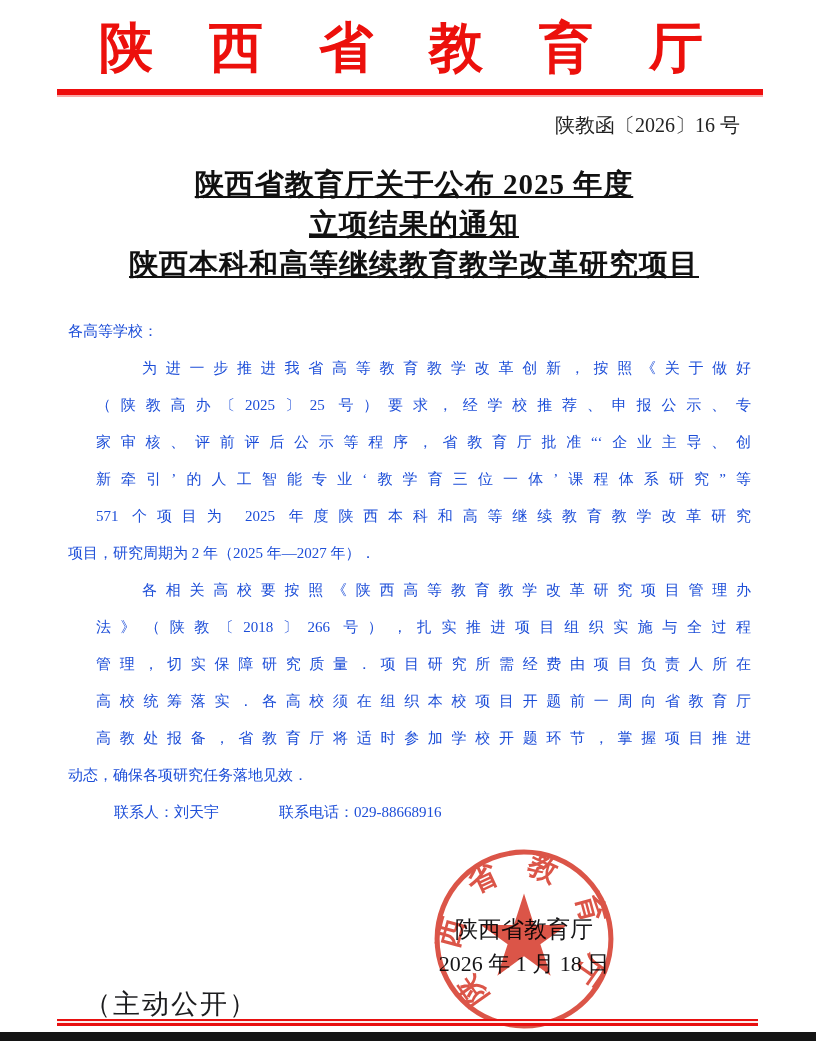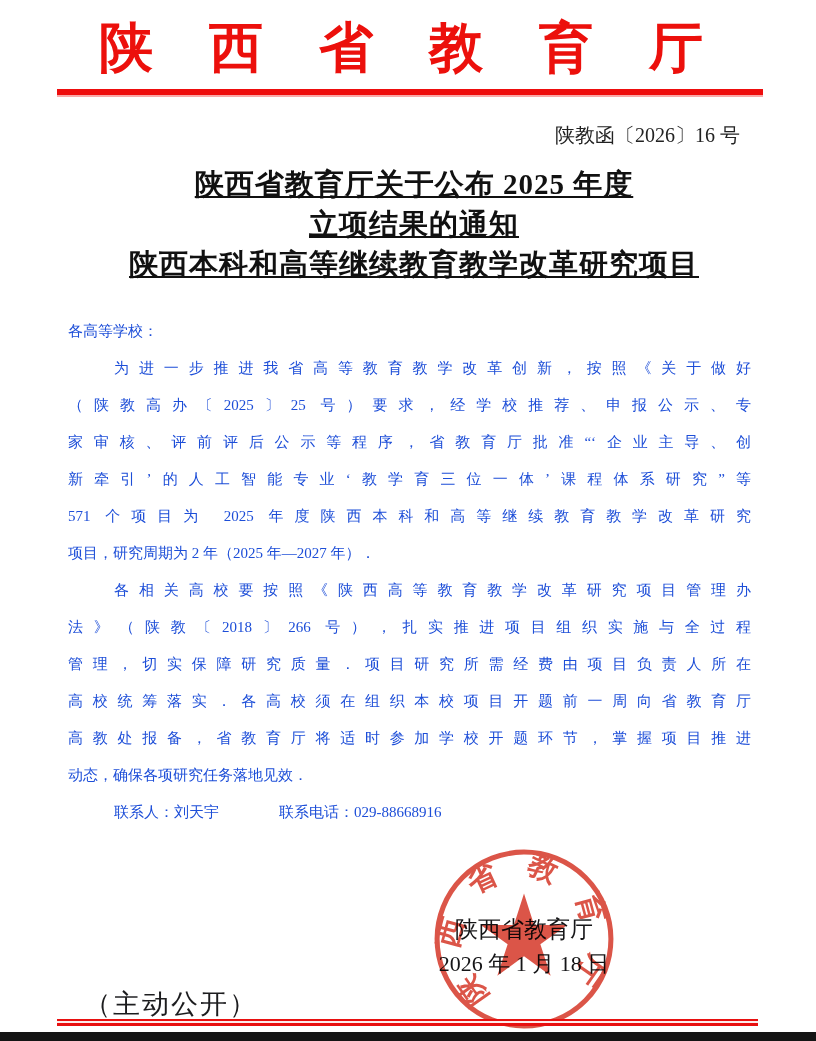--- a/index.html
+++ b/index.html
@@ -11,34 +11,34 @@
   .masthead{
     position:absolute;top:12px;left:0;right:0;margin-left:30px;
     text-align:center;font-size:54px;font-weight:700;letter-spacing:56px;
     color:#ec100c;white-space:nowrap;
   }
   .red-rule{
     position:absolute;top:89px;left:57px;width:706px;height:6px;
     background:#ee0d0d;border-bottom:2px solid #f9a8a8;
   }
   .doc-number{
-    position:absolute;top:122px;left:0;width:740px;text-align:right;
+    position:absolute;top:112px;left:0;width:740px;text-align:right;
     font-size:20px;color:#222;
   }
   
   .title-block{
     position:absolute;top:164px;left:0;right:0;text-align:center;
     font-size:29px;font-weight:700;line-height:40px;color:#111;letter-spacing:1px;text-decoration:underline;
   }
   
   .body-block{position:absolute;top:313px;left:68px;width:683px;}
   .bline{
     height:37px;line-height:37px;font-size:15px;white-space:nowrap;color:#1d4ed8;
   }
-  .bline.fill{white-space:normal;text-align:justify;text-align-last:justify;}
+  .bline.fill{white-space:normal;text-align:justify;text-align-last:justify;margin-left:28px;}
   .bline.indent{text-indent:46px;}
   
   .sign-agency{position:absolute;top:914px;left:404px;width:240px;text-align:center;font-size:23px;color:#151517;}
   .sign-date{position:absolute;top:949px;left:404px;width:240px;text-align:center;font-size:22px;color:#151517;}
   
   .seal{position:absolute;left:428px;top:843px;width:192px;height:192px;
     mix-blend-mode:multiply;opacity:.93;pointer-events:none;}
   
   .disclosure{position:absolute;top:986px;left:84px;font-size:27px;letter-spacing:2px;color:#1c1c1e;}
   .bottom-red-line{

